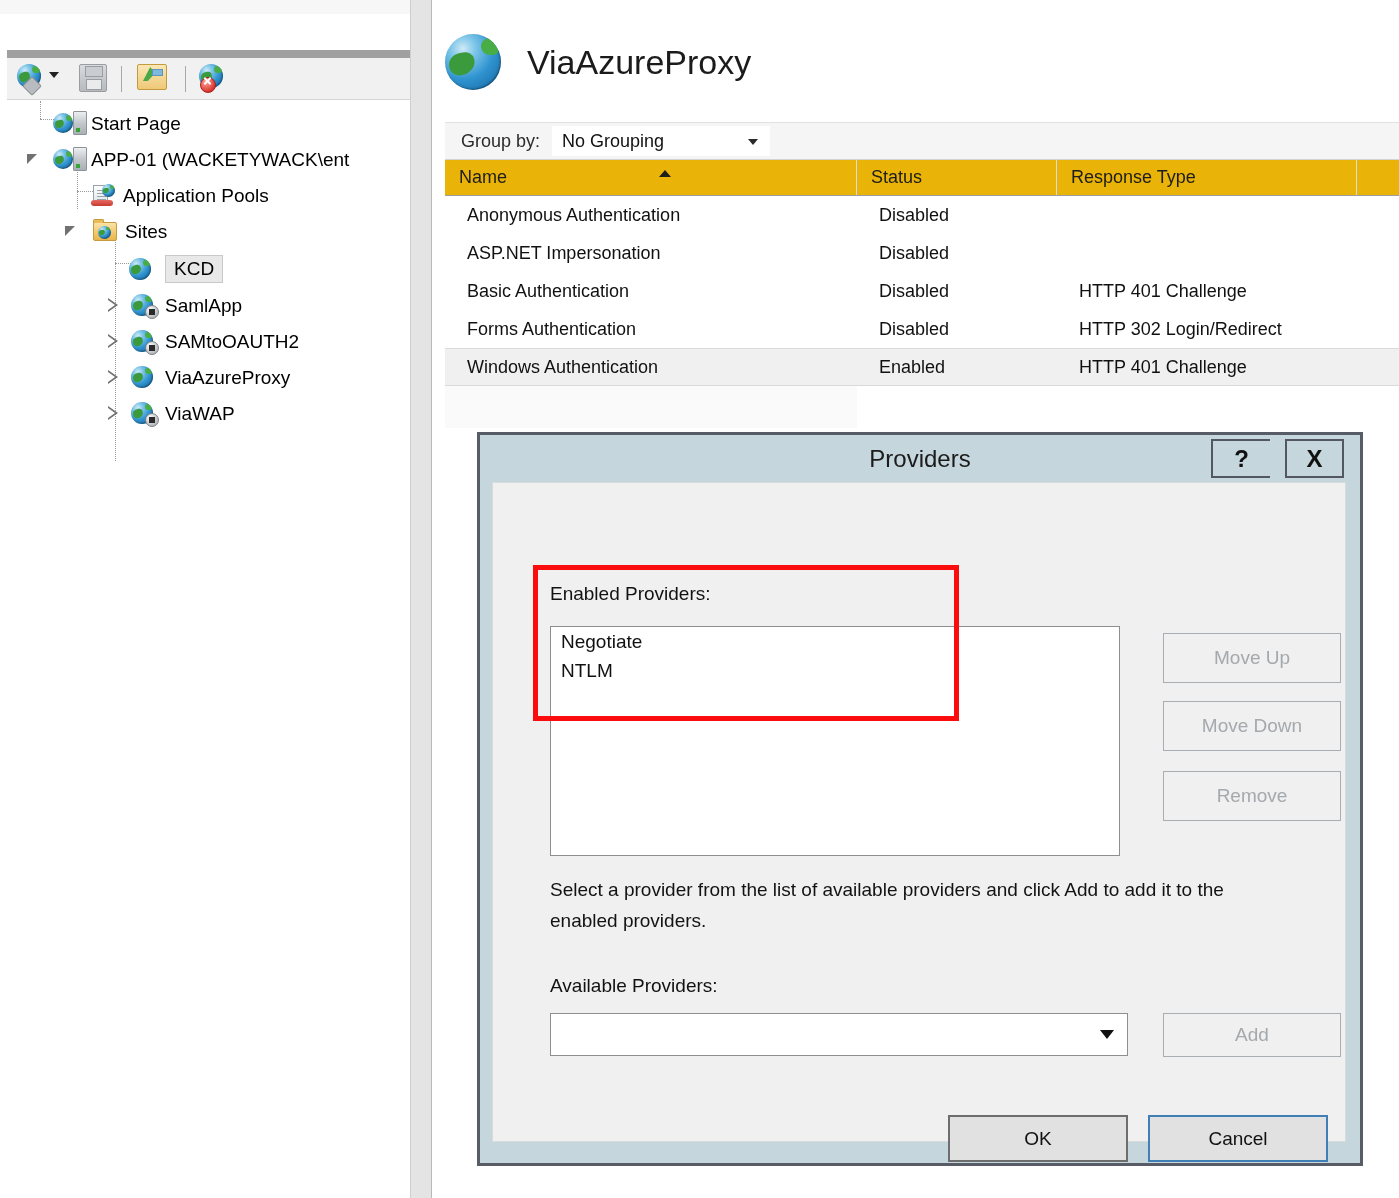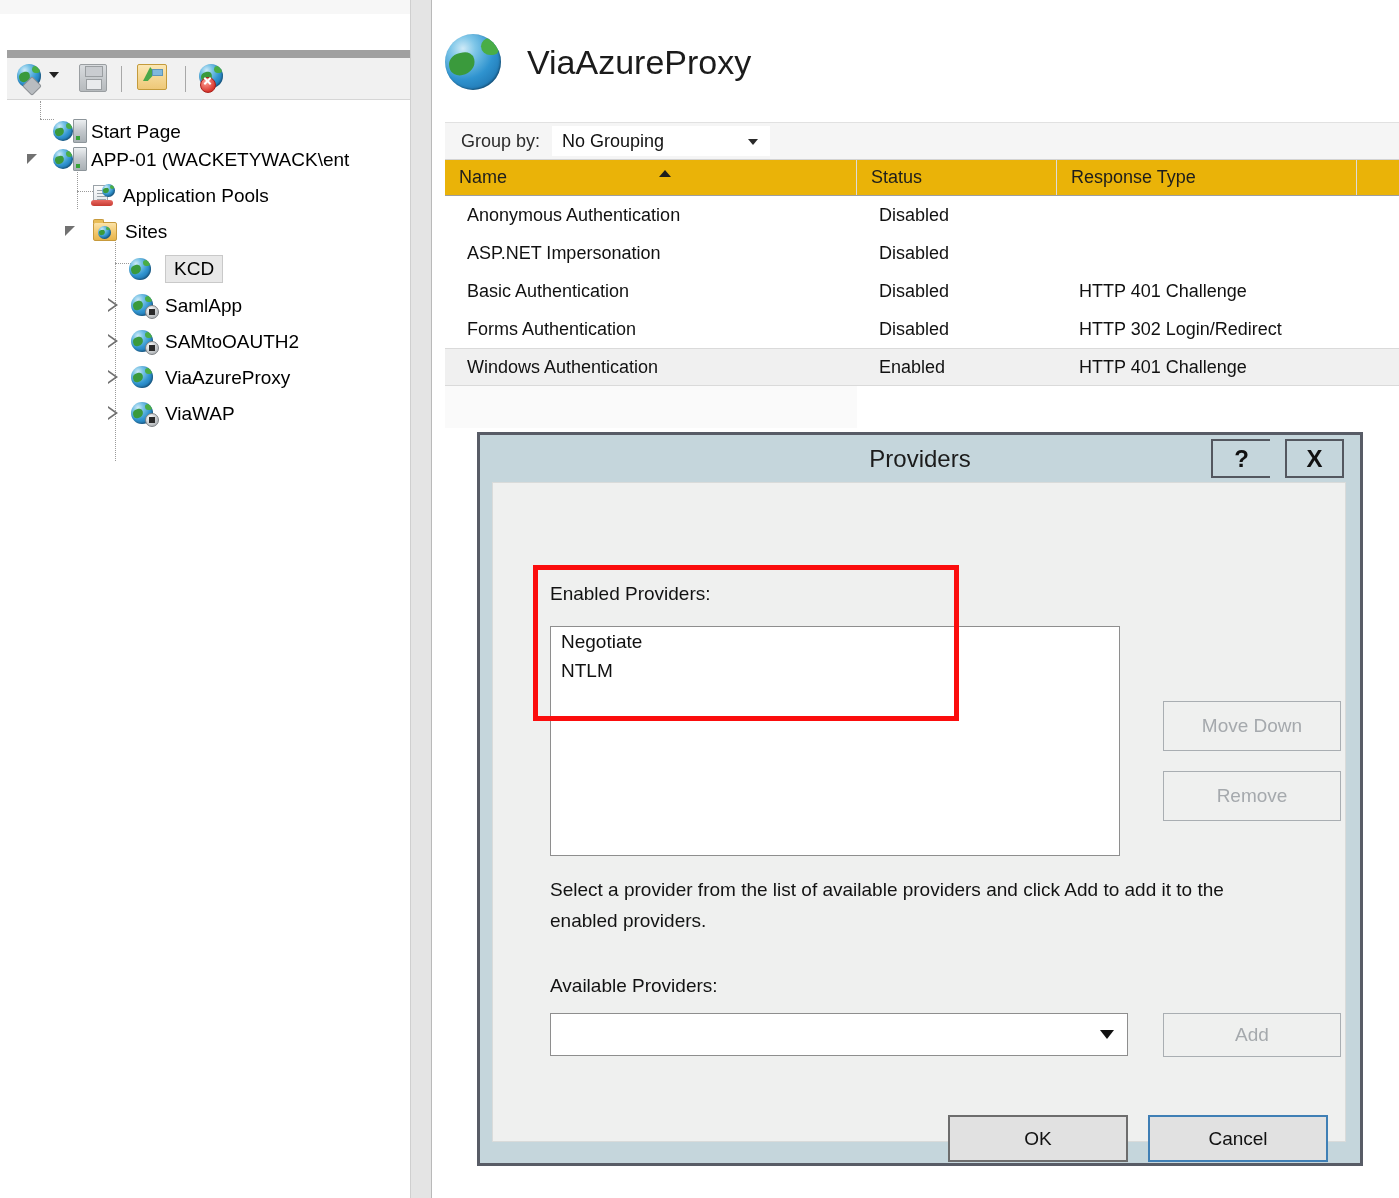--- a/index.html
+++ b/index.html
@@ -585,21 +585,21 @@
   <div id="conn-tree">
 
     <div class="dotline-v" style="left:33px;top:0px;height:18px;"></div>
     <div class="dotline-h" style="left:33px;top:18px;width:14px;"></div>
     <div class="dotline-v" style="left:70px;top:54px;height:54px;"></div>
     <div class="dotline-h" style="left:70px;top:90px;width:16px;"></div>
     <div class="dotline-v" style="left:108px;top:126px;height:54px;"></div>
     <div class="dotline-h" style="left:108px;top:162px;width:16px;"></div>
     <div class="dotline-v" style="left:108px;top:180px;height:180px;"></div>
 
-    <div class="tree-row" style="top:12px;left:46px;">
+    <div class="tree-row" style="top:4px;left:46px;">
       <span class="ico" style="width:30px;height:24px;position:relative;">
         <span class="globe" style="position:absolute;left:0;top:2px;width:20px;height:20px;"></span>
         <span class="server-box">
             <i></i>
           </span>
       </span>
       <span class="tree-label">Start Page</span>
     </div>
 
     <div class="tree-row" style="top:40px;left:20px;">
@@ -787,20 +787,21 @@
 
     <div id="red-highlight"></div>
 
     <div id="enabled-label">Enabled Providers:</div>
 
     <div id="enabled-listbox">
       <div class="lb-item">Negotiate</div>
       <div class="lb-item">NTLM</div>
     </div>
 
+    <div class="side-btn" id="btn-move-up">Move Up</div>
     <div class="side-btn" id="btn-move-down">Move Down</div>
     <div class="side-btn" id="btn-remove">Remove</div>
 
     <div id="hint-text">Select a provider from the list of available providers and click Add to add it to the enabled providers.</div>
 
     <div id="available-label">Available Providers:</div>
 
     <div id="available-combo">
       <span style="margin-left:10px;line-height:41px;font-size:19px;"></span>
       <span id="available-caret"></span>

